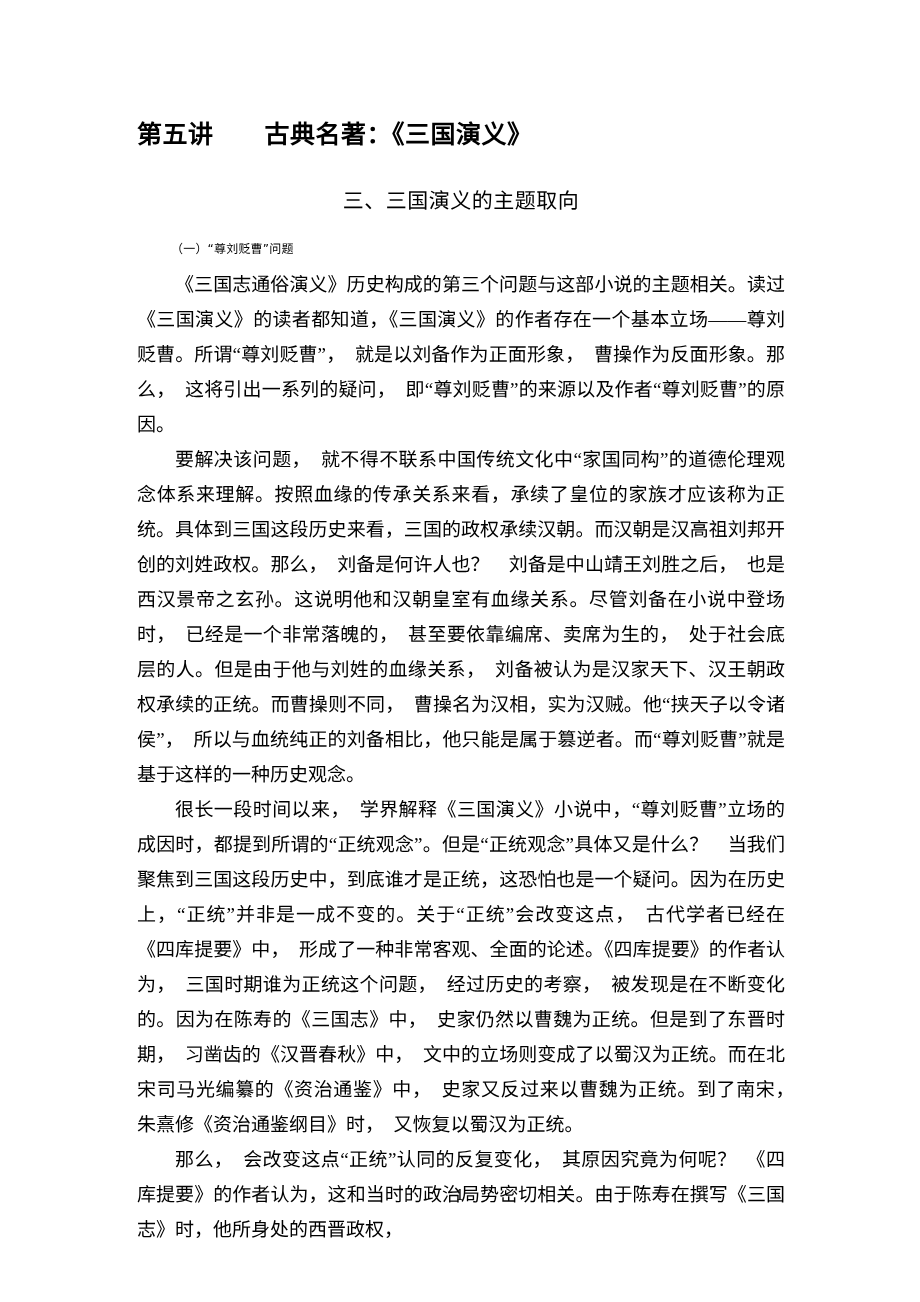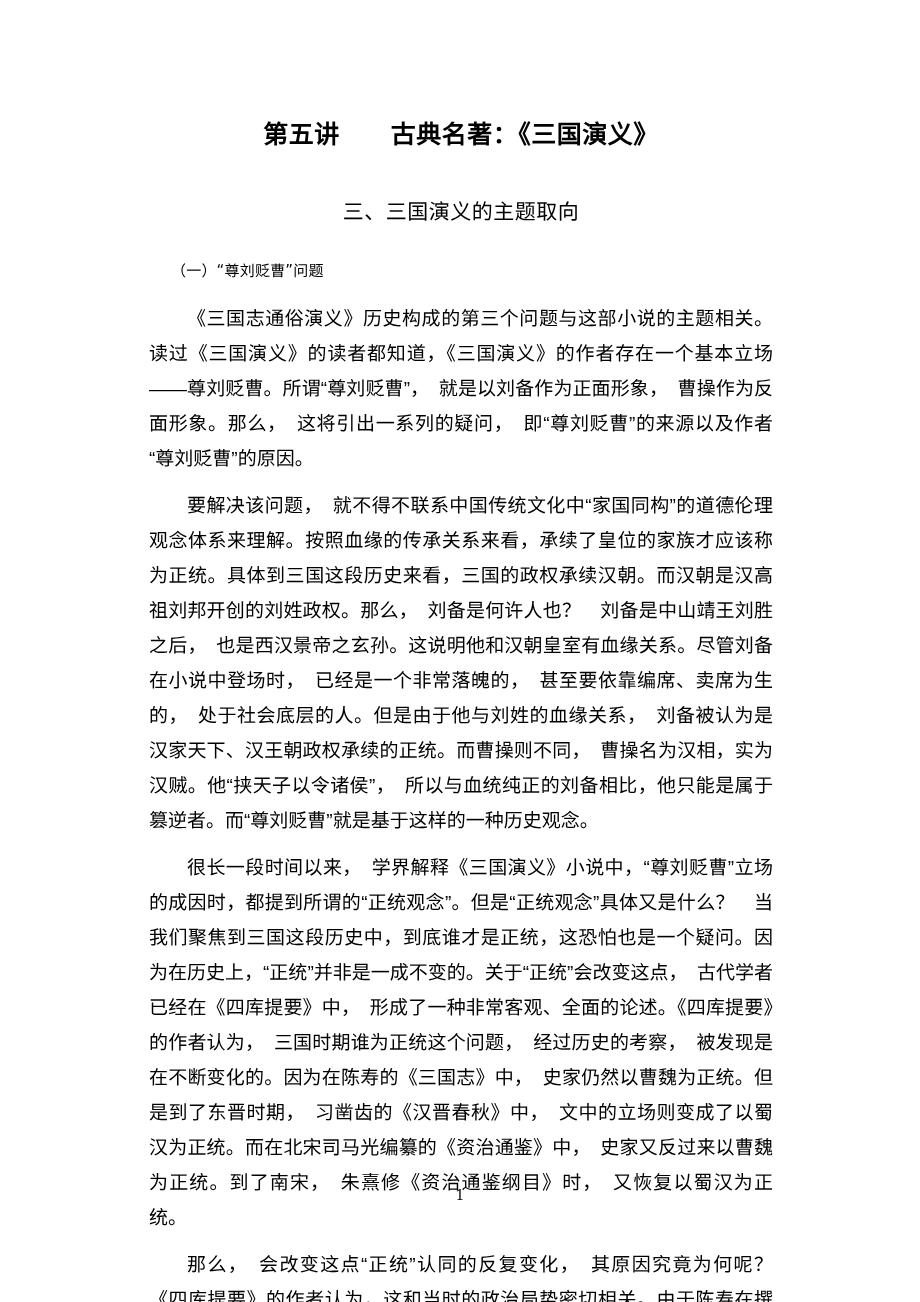--- a/index.html
+++ b/index.html
@@ -33,58 +33,58 @@
     top: 0;
     width: 648px;
   }
 
   
   .doc-title {
     font-family: "DejaVu Serif", "Liberation Serif", serif;
     font-weight: bold;
     font-size: 25px;
     line-height: 34px;
-    text-align: center;
+    text-align: left;
     letter-spacing: 0.5px;
     margin: 0;
     padding-top: 118px;
     white-space: pre;
   }
 
   
   .section-title {
     font-family: "DejaVu Sans", "Liberation Sans", sans-serif;
     font-weight: normal;
     font-size: 21px;
     line-height: 30px;
     text-align: center;
-    margin: 11px;
+    margin: 0;
     padding-top: 34px;
     letter-spacing: 0.5px;
   }
 
   
   .sub-heading {
     font-family: "DejaVu Sans", "Liberation Sans", sans-serif;
     font-weight: normal;
-    font-size: 15px;
+    font-size: 12px;
     line-height: 35px;
     margin: 0;
     text-indent: 34px;
     letter-spacing: 0.2px;
     white-space: pre-wrap;
   }
   .sub-heading.first { padding-top: 16px; }
 
   
   .para {
-    font-family: Liberation Sans, sans-serif;
+    font-family: Liberation Serif, serif;
     font-size: 19px;
     line-height: 35px;
-    margin: 12px;
+    margin: 0;
     text-indent: 38px;
     text-align: justify;
     text-justify: inter-character;
     letter-spacing: 0px;
     white-space: pre-wrap;
     word-break: break-all;
   }
 
   
   .page-number {

